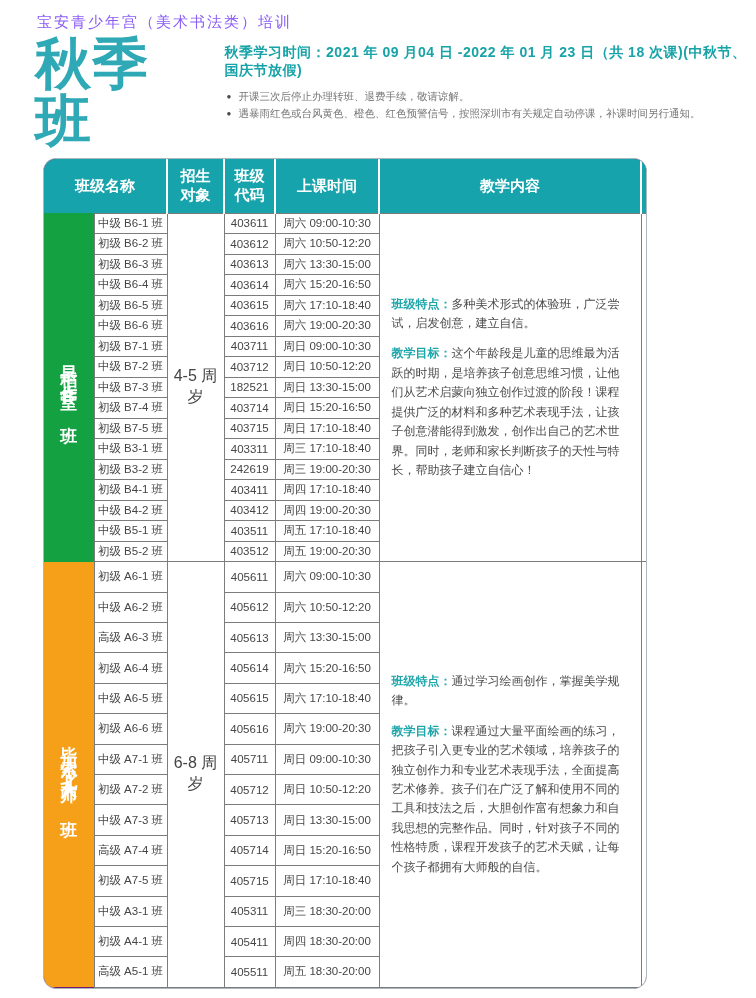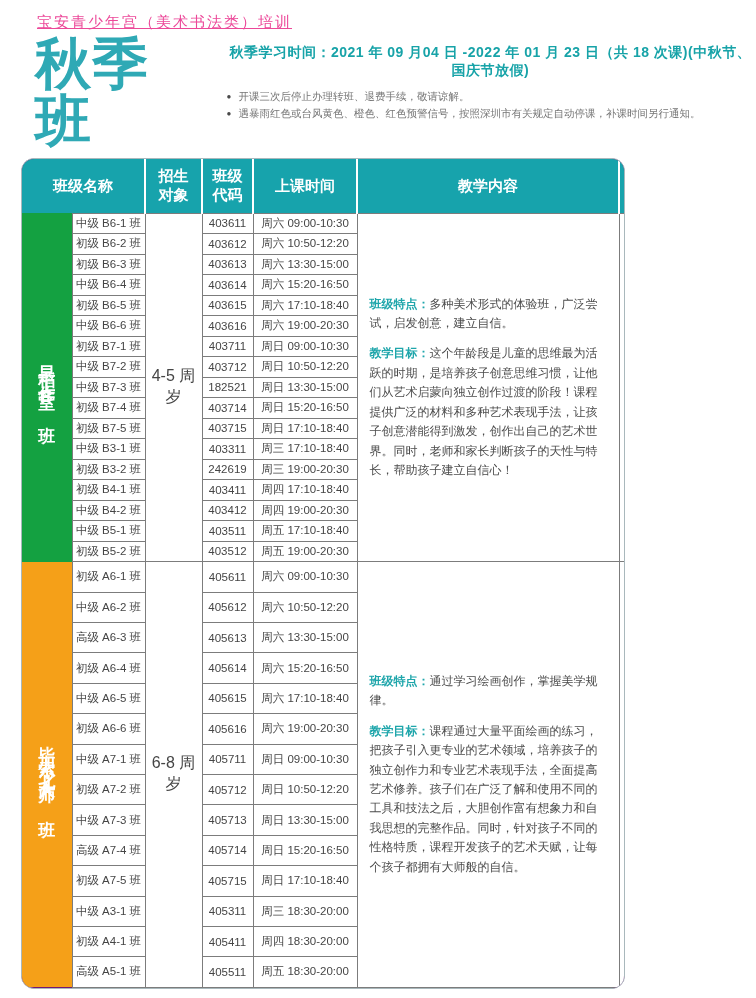--- a/index.html
+++ b/index.html
@@ -10,45 +10,44 @@
     color: #4a4a4a;
     overflow: hidden;
   }
   .page { width: 756px; height: 998px; position: relative; }
 
   
   .kicker {
     padding: 13px 0 0 37px;
     font-size: 15px;
     letter-spacing: 2px;
-    color: #ec4899;
-    text-decoration: underline;
+    color: #8b5cf6;
   }
   .title-row { display: flex; align-items: flex-start; margin: 3px 0 0 35px; gap: 24px; }
   .big-title {
     font-size: 56px;
     line-height: 1.02;
     font-weight: 900;
     letter-spacing: 1px;
     color: #2fa9b5;
   }
-  .title-info { margin: 9px 0 0 14px; text-align: center; }
+  .title-info { margin: 9px 0 0 14px; }
   .schedule-line {
     font-size: 14px;
     font-weight: bold;
     color: #17a3a8;
     letter-spacing: 0.5px;
   }
   .notes { margin-top: 8px; }
   .note { display: flex; align-items: flex-start; font-size: 10.5px; color: #767676; line-height: 1.65; }
   .note .dot { font-size: 8px; margin: 2px 7px 0 2px; color: #4a4a4a; }
 
   
   .table-wrap {
-    margin: 9px 0 0 21px;
+    margin: 9px 0 0 43px;
     width: 604px;
     border: 1.5px solid #a9b8bc;
     border-radius: 13px;
     overflow: hidden;
     background: #701a75;
   }
   table { border-collapse: collapse; table-layout: fixed; width: 100%; }
   col.c-group   { width: 50px; }
   col.c-name    { width: 73px; }
   col.c-age     { width: 57px; }

